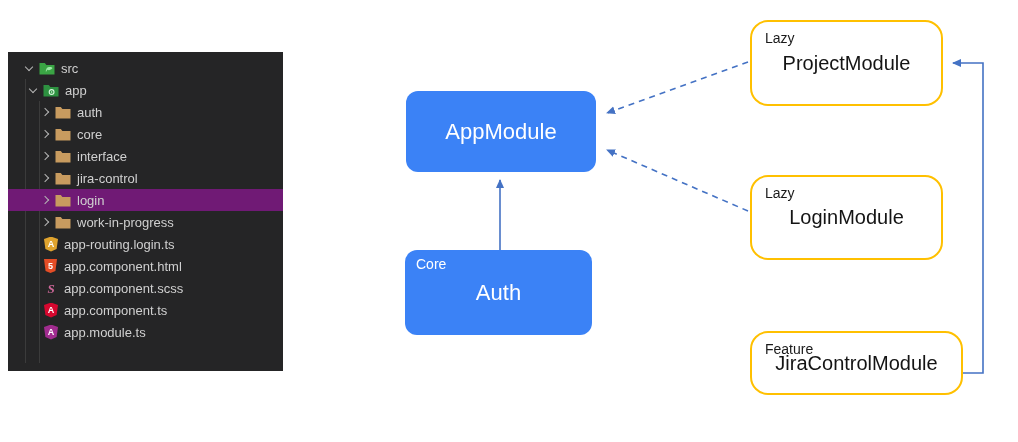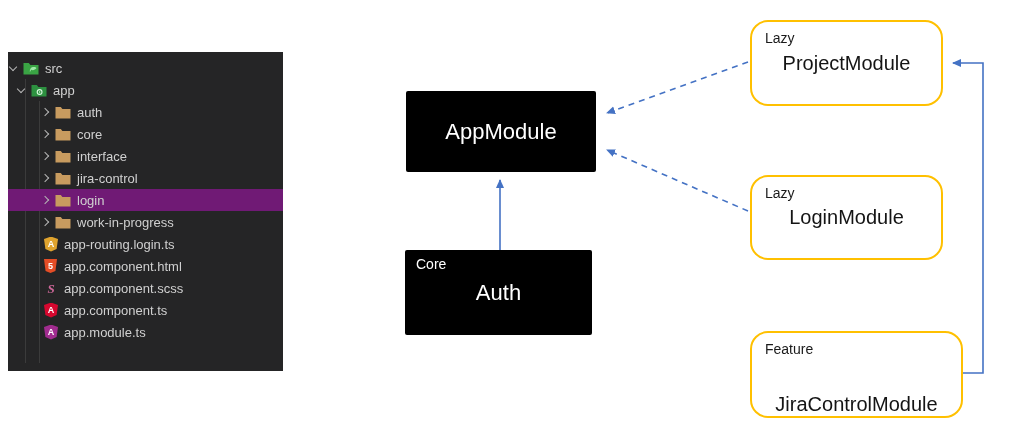--- a/index.html
+++ b/index.html
@@ -13,22 +13,22 @@
     position:absolute;left:8px;top:52px;width:275px;height:319px;
     background:#252526;padding-top:5px;box-sizing:border-box;
     font-size:13px;color:#cccccc;
   }
   .guide{position:absolute;width:1px;background:#3b3b3b;}
   .guide.g1{left:17px;top:27px;bottom:8px;}
   .guide.g2{left:31px;top:49px;bottom:8px;}
   .row{display:flex;align-items:center;height:22px;white-space:nowrap;cursor:pointer;position:relative;}
   .row.selected{background:#701a75;}
   .row .lbl{margin-left:0;color:#d0d0d0;}
-  .lvl0{padding-left:0;}
-  .lvl1{padding-left:8px;}
+  .lvl0{padding-left:16px;}
+  .lvl1{padding-left:20px;}
   .lvl2{padding-left:32px;}
   .filerow{padding-left:36px;}
 
   .chev{width:10px;height:10px;position:relative;flex:0 0 10px;margin-right:5px;}
   .chev::before{content:"";position:absolute;top:2px;left:2px;width:5px;height:5px;
     border-right:1.4px solid #b5b5b5;border-bottom:1.4px solid #b5b5b5;transform:rotate(-45deg);}
   .chev.expanded::before{transform:rotate(45deg);top:1px;}
 
   .ficon{width:16px;height:13px;flex:0 0 16px;margin-right:6px;display:block;}
   .ficon svg{display:block;width:16px;height:13px;}
@@ -49,29 +49,29 @@
     background:#e44d26;display:flex;align-items:center;justify-content:center;}
   .html5 span{font-size:9px;font-weight:bold;color:#ffffff;line-height:1;}
 
   .sassic{width:14px;flex:0 0 14px;margin-right:6px;text-align:center;
     color:#cd6799;font-family:"Liberation Serif", serif;font-style:italic;
     font-weight:bold;font-size:13px;line-height:1;}
 
   
   .node{position:absolute;box-sizing:border-box;display:flex;align-items:center;justify-content:center;}
   .node .tag{position:absolute;font-size:14px;line-height:1;}
-  .blue{background:#000000;border-radius:2px;color:#ffffff;}
+  .blue{background:#3b82f6;border-radius:12px;color:#ffffff;}
   .yellow{background:#ffffff;border:2px solid #ffc000;border-radius:18px;color:#141414;}
   .blue .tag{top:7px;left:11px;color:#ffffff;}
   .yellow .tag{top:9px;left:13px;color:#1a1a1a;}
   .n-app{left:406px;top:91px;width:190px;height:81px;font-size:22px;}
   .n-auth{left:405px;top:250px;width:187px;height:85px;font-size:22px;}
   .n-project{left:750px;top:20px;width:193px;height:86px;font-size:20px;}
   .n-login{left:750px;top:175px;width:193px;height:85px;font-size:20px;}
-  .n-jira{left:750px;top:331px;width:213px;height:87px;font-size:20px;align-items:flex-end;}
+  .n-jira{left:750px;top:331px;width:213px;height:64px;font-size:20px;}
 
   .edges{position:absolute;left:0;top:0;width:1018px;height:442px;pointer-events:none;}
 </style>
 </head>
 <body>
 
 <div class="stage">
 
   <div class="explorer">
     <div class="guide g1"></div>

